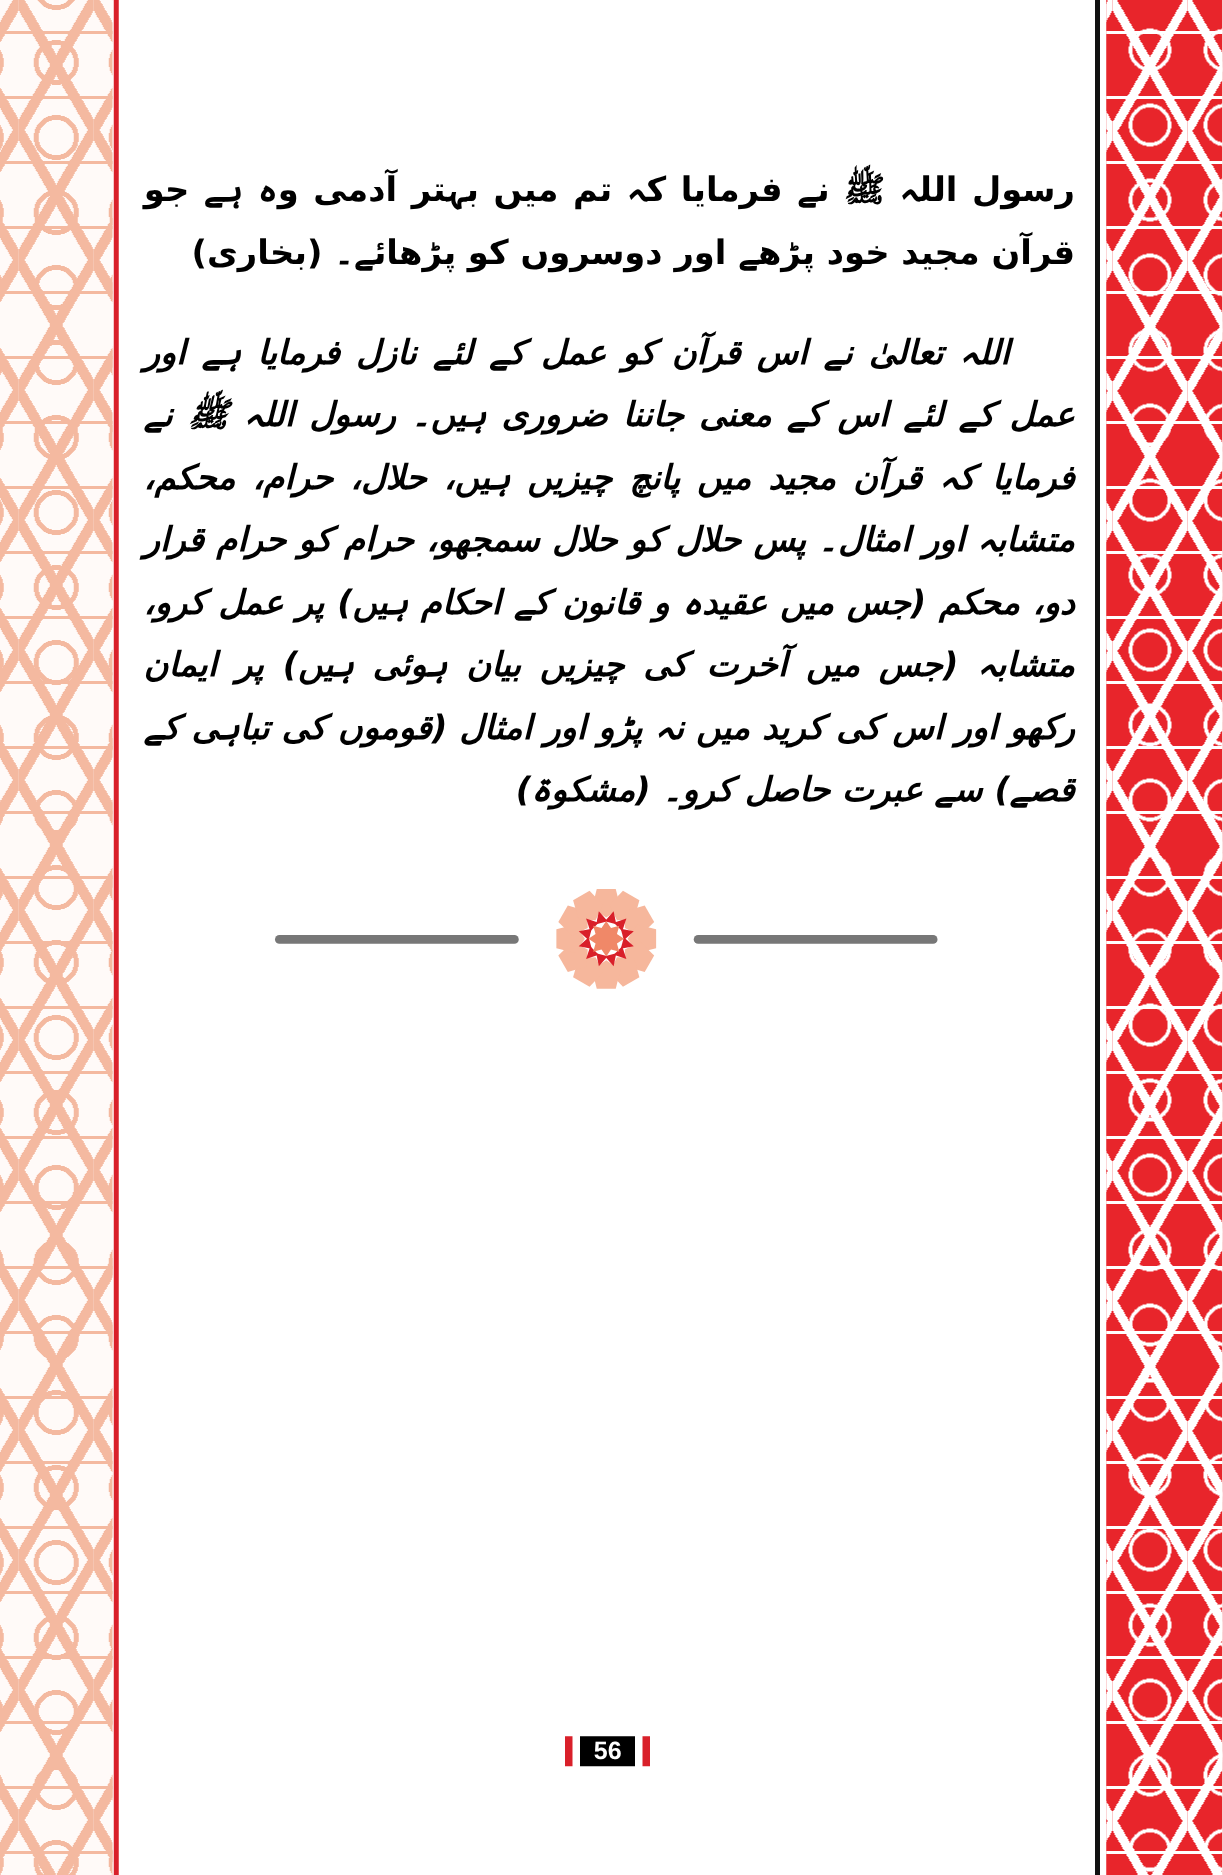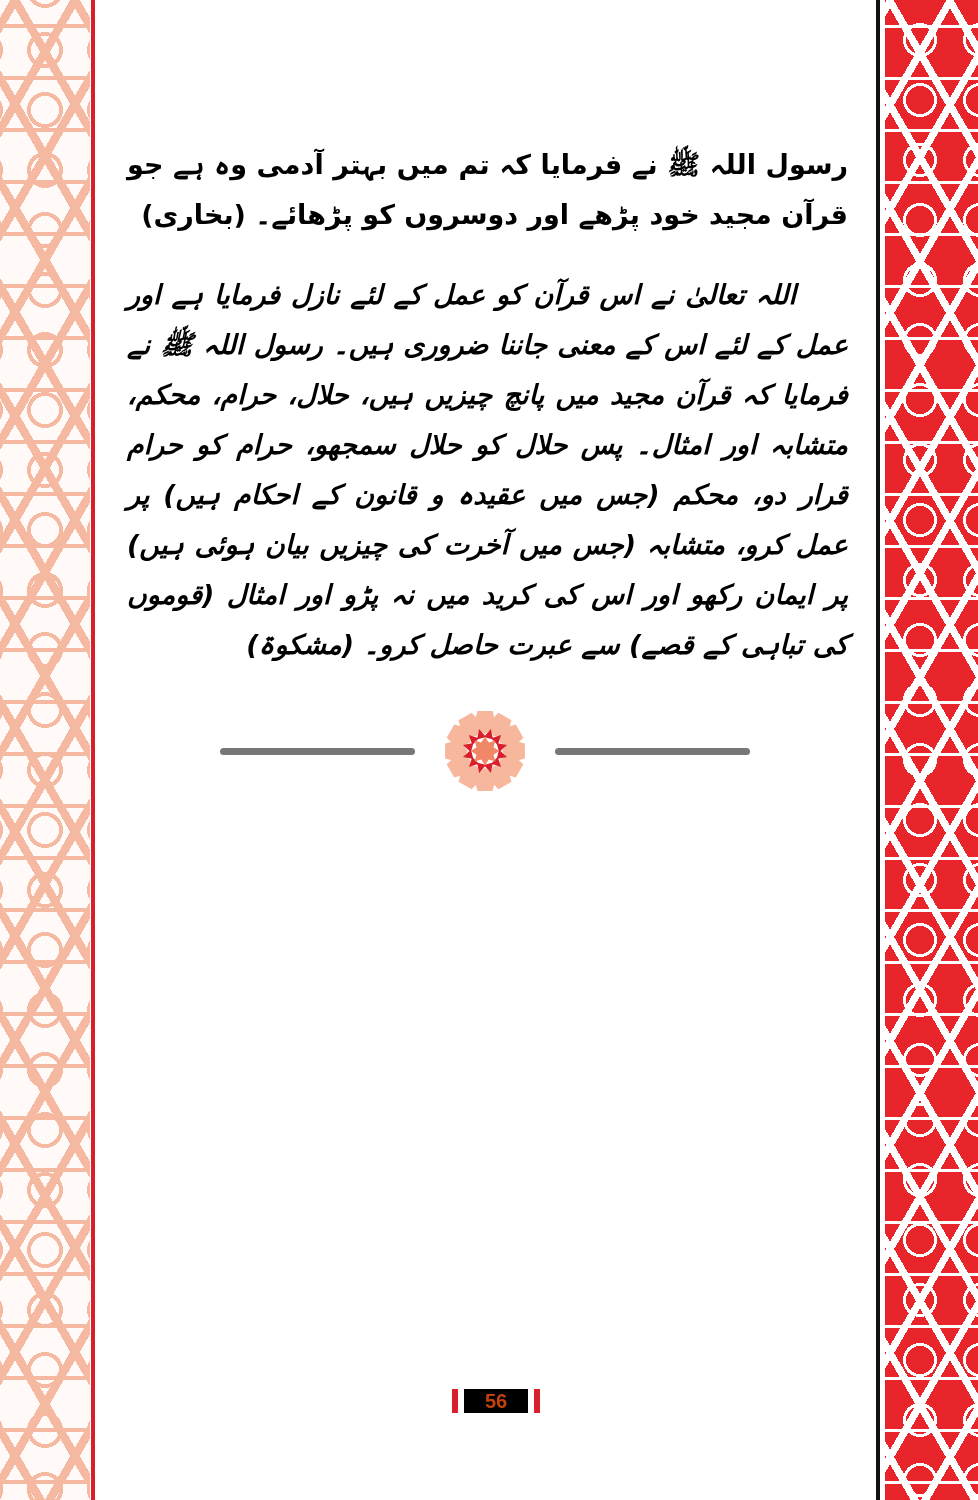--- a/index.html
+++ b/index.html
@@ -40,40 +40,40 @@
     }
     .content {
       position: absolute; left: 115px; top: 128px; width: 745px;
       direction: rtl; text-align: justify;
       color: #000;
       font-family: "DejaVu Sans", sans-serif;
       font-weight: bold;
       font-size: 27px;
       line-height: 50px;
     }
-    .para { margin: 12px; text-align-last: right; }
+    .para { margin: 0; text-align-last: right; }
     .para + .para { margin-top: 30px; font-style: italic; }
     .para.indent { text-indent: 52px; }
     .divider {
       position: absolute; left: 220px; top: 710px; width: 530px; height: 80px;
     }
     .div-line {
       position: absolute; top: 38px; height: 7px; background: #777777; border-radius: 4px;
     }
     .div-line.left { left: 0; width: 195px; }
     .div-line.right { right: 0; width: 195px; }
     .rosette { position: absolute; left: 210px; top: 0; width: 110px; height: 82px; }
     .page-number {
       position: absolute; left: 452px; top: 1389px; height: 24px;
       display: flex; align-items: center; gap: 6px;
     }
     .pn-bar { width: 6px; height: 24px; background: #d9202a; }
     .pn-box {
-      background: #000; color: #c2410c; font-family: "Liberation Sans", sans-serif;
-      font-weight: bold; font-size: 20px; line-height: 24px; padding: 0 21px; height: 24px;
+      background: #000; color: #ffffff; font-family: "Liberation Sans", sans-serif;
+      font-weight: bold; font-size: 20px; line-height: 24px; padding: 0 11px; height: 24px;
     }
   </style>
 </head>
 <body>
 
 <div class="left-border"></div>
 <div class="left-rule"></div>
 <div class="right-rule"></div>
 <div class="right-border"></div>
 

